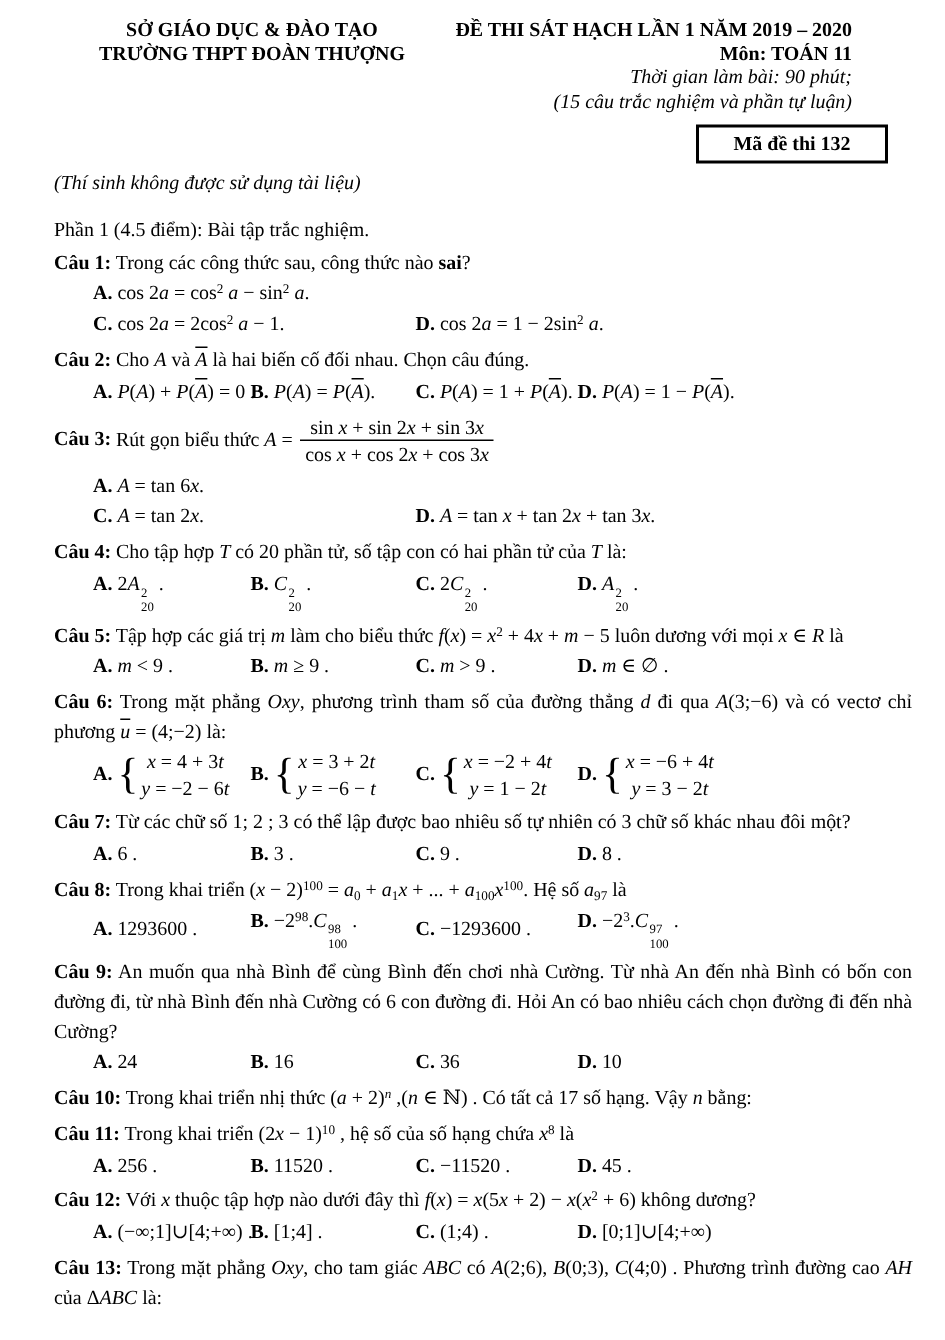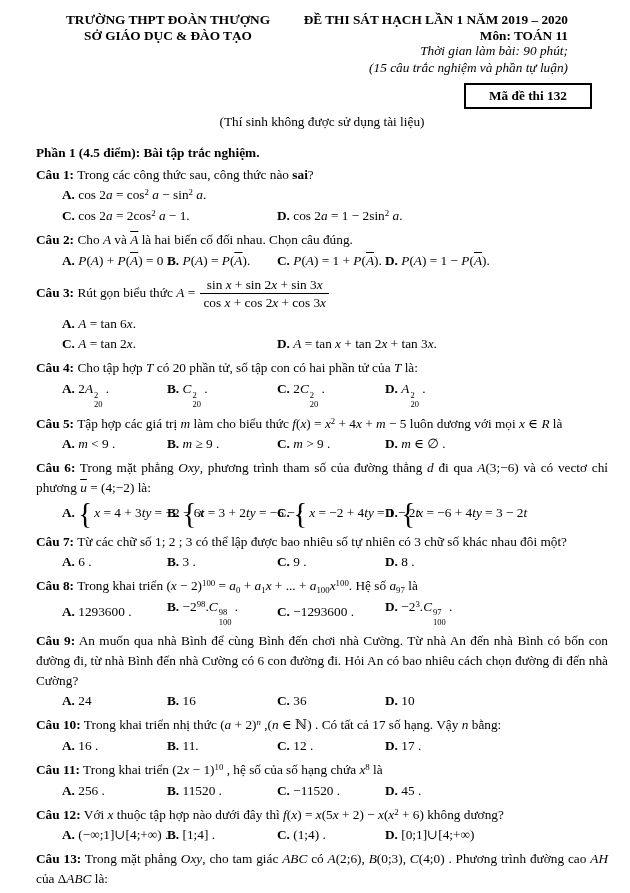--- a/index.html
+++ b/index.html
@@ -11,53 +11,53 @@
   .b{font-weight:bold}
   .i{font-style:italic}
   .hdr{display:flex;margin-top:2px}
   .hdr-left{width:264px;text-align:center;line-height:1.18}
   .hdr-right{width:268px;text-align:right;line-height:1.18}
   .hdr-right .i{line-height:1.22}
   .codebox{
     width:120px;margin:7px 16px 0 auto;border:2px solid #000;text-align:center;
     font-weight:bold;padding:3px 2px;
   }
-  .notice{text-align:center;margin-top:5px}
+  .notice{font-style:italic;margin-top:5px}
   .student{margin-top:2px;padding-left:12px;letter-spacing:0.2px;white-space:nowrap;overflow:hidden}
-  .section{margin-top:13px;font-weight:bold}
+  .section{margin-top:13px;font-weight:normal}
   .q{margin-top:4px}
   .qp{text-align:justify;line-height:1.48}
   .qlabel{font-weight:bold}
   .optrow{display:grid;padding-left:26px;margin:1px 0;align-items:center}
   .optrow.four{grid-template-columns:105px 110px 108px 1fr}
   .optrow.two{grid-template-columns:215px 1fr}
   .opt{white-space:nowrap;line-height:1.5}
   .opt .L{font-weight:bold}
   .it{font-style:italic}
   .ovl{font-style:italic;text-decoration:overline}
   sup{font-size:8.8px;vertical-align:4px;line-height:0}
   sub{font-size:8.8px;vertical-align:-3px;line-height:0}
   .ss{display:inline-flex;flex-direction:column;font-size:8.5px;line-height:1.12;
       vertical-align:-4.5px;text-align:left;margin-left:1px}
   .frac{display:inline-block;text-align:center;vertical-align:middle;line-height:1.3;margin:1px 2px}
   .frac .num{display:block;border-bottom:1px solid #000;padding:0 3px}
   .frac .den{display:block;padding:0 3px}
   .sys{display:inline-flex;align-items:center;vertical-align:middle}
   .sys .brace{font-size:29px;font-weight:400;margin-right:2px;line-height:1}
-  .sys .syslines{display:inline-flex;flex-direction:row;line-height:1.35;text-align:center}
+  .sys .syslines{display:inline-flex;flex-direction:column;line-height:1.35;text-align:center}
 </style>
 </head>
 <body>
 
 <div class="page">
 
   <div class="hdr">
     <div class="hdr-left">
+      <div class="b">SỞ GIÁO DỤC &amp; ĐÀO TẠO</div>
       <div class="b">TRƯỜNG THPT ĐOÀN THƯỢNG</div>
-      <div class="b">SỞ GIÁO DỤC &amp; ĐÀO TẠO</div>
     </div>
     <div class="hdr-right">
       <div class="b">ĐỀ THI SÁT HẠCH LẦN 1 NĂM 2019 – 2020</div>
       <div class="b">Môn: TOÁN 11</div>
       <div class="i">Thời gian làm bài: 90 phút;</div>
       <div class="i">(15 câu trắc nghiệm và phần tự luận)</div>
     </div>
   </div>
 
   <div class="codebox">
@@ -191,26 +191,20 @@
         <div class="qp"><b class="qlabel">Câu 9:</b> <span class="qbody">An muốn qua nhà Bình để cùng Bình đến chơi nhà Cường. Từ nhà An đến nhà Bình có bốn con đường đi, từ nhà Bình đến nhà Cường có 6 con đường đi. Hỏi An có bao nhiêu cách chọn đường đi đến nhà Cường?</span></div>
         <div class="optrow four">
           <span class="opt"><b class="L">A.</b> <span>24</span></span>
           <span class="opt"><b class="L">B.</b> <span>16</span></span>
           <span class="opt"><b class="L">C.</b> <span>36</span></span>
           <span class="opt"><b class="L">D.</b> <span>10</span></span>
         </div>
       </div>
       <div class="q">
         <div class="qp"><b class="qlabel">Câu 10:</b> <span class="qbody">Trong khai triển nhị thức (<span class="it">a</span> + 2)<sup><span class="it">n</span></sup> ,(<span class="it">n</span> ∈ ℕ) . Có tất cả 17 số hạng. Vậy <span class="it">n</span> bằng:</span></div>
-        <div class="optrow four">
-          <span class="opt"><b class="L">A.</b> <span>16 .</span></span>
-          <span class="opt"><b class="L">B.</b> <span>11.</span></span>
-          <span class="opt"><b class="L">C.</b> <span>12 .</span></span>
-          <span class="opt"><b class="L">D.</b> <span>17 .</span></span>
-        </div>
       </div>
       <div class="q">
         <div class="qp"><b class="qlabel">Câu 11:</b> <span class="qbody">Trong khai triển (2<span class="it">x</span> − 1)<sup>10</sup> , hệ số của số hạng chứa <span class="it">x</span><sup>8</sup> là</span></div>
         <div class="optrow four">
           <span class="opt"><b class="L">A.</b> <span>256 .</span></span>
           <span class="opt"><b class="L">B.</b> <span>11520 .</span></span>
           <span class="opt"><b class="L">C.</b> <span>−11520 .</span></span>
           <span class="opt"><b class="L">D.</b> <span>45 .</span></span>
         </div>
       </div>

